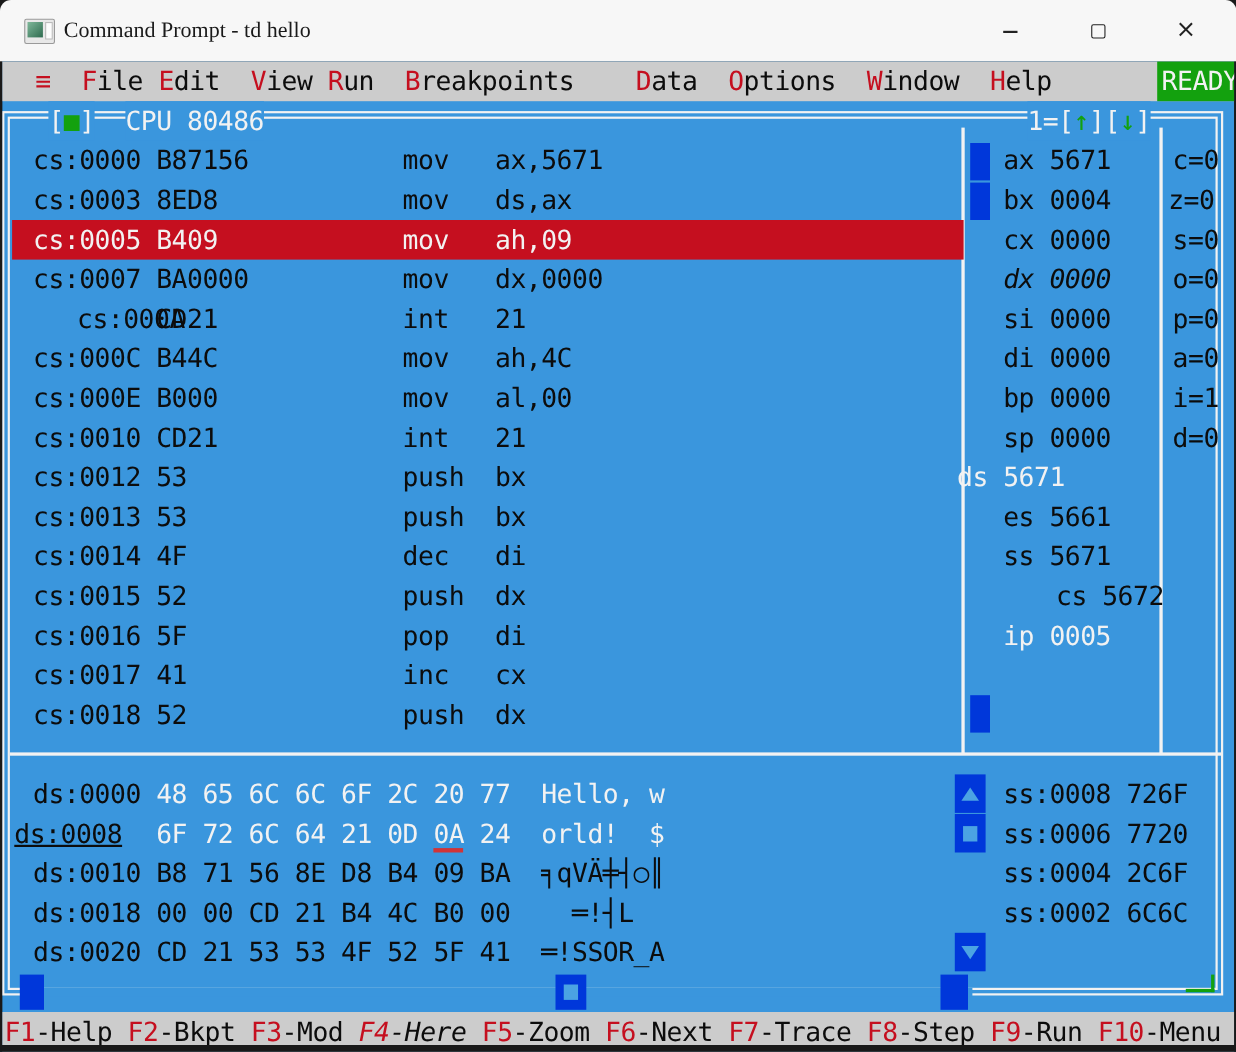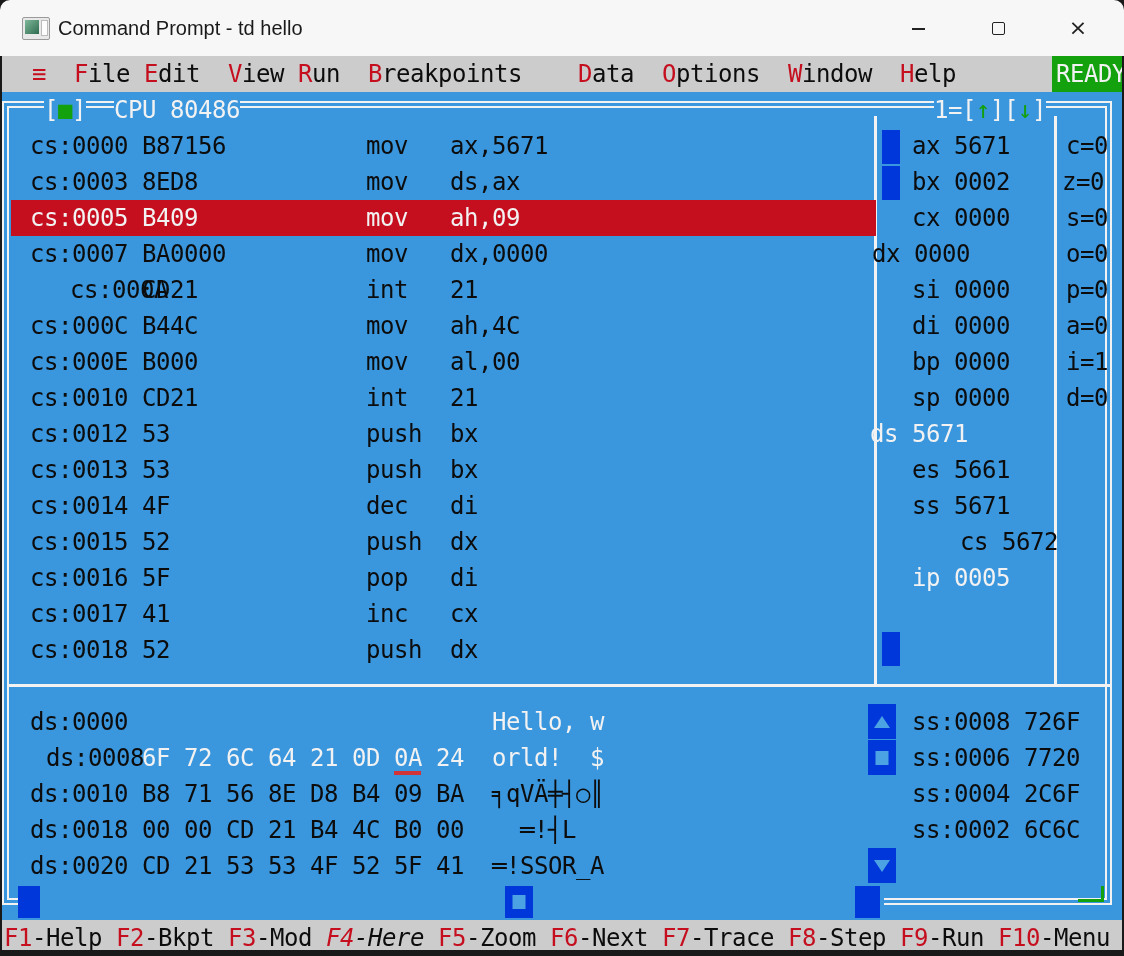--- a/index.html
+++ b/index.html
@@ -1,21 +1,21 @@
 <!DOCTYPE html>
 <html><head>
 <meta charset="utf-8">
 <style>
   html,body{margin:0;padding:0;background:#191919;}
   .app{position:relative;width:1124px;height:956px;background:#191919;overflow:hidden;
        font-family:"DejaVu Sans Mono",monospace;}
   .titlebar{position:absolute;left:0;top:0;width:1124px;height:56px;background:#f7f7f7;
             border-radius:10px 10px 0 0;}
   .title-text{position:absolute;left:58px;top:0;height:56px;line-height:56px;
-              font-family:Liberation Sans, sans-serif;font-size:20px;color:#1a1a1a;white-space:pre;}
+              font-family:Liberation Serif, serif;font-size:20px;color:#1a1a1a;white-space:pre;}
   .app-icon{position:absolute;left:22px;top:17px;width:26px;height:21px;background:#e8e8e8;
             border:1px solid #9a9a9a;border-radius:2px;}
   .app-icon .pane-green{position:absolute;left:2px;top:2px;width:14px;height:14px;
             background:linear-gradient(135deg,#7fb89a,#2e6b4f);}
   .app-icon .pane-white{position:absolute;left:18px;top:2px;width:5px;height:14px;background:#fdfdfd;border:1px solid #bbb;}
   .winbtn{position:absolute;top:0;height:56px;width:64px;text-align:center;line-height:56px;
           font-family:"DejaVu Sans",sans-serif;color:#222;font-size:22px;}
   .min-glyph{position:absolute;left:26px;top:28px;width:13px;height:2px;background:#222;}
   .max-glyph{position:absolute;left:26px;top:22px;width:11px;height:11px;border:1.5px solid #222;border-radius:2px;}
   .term{position:absolute;left:2px;top:56px;width:1120px;height:894px;background:#3A96DD;}
@@ -181,43 +181,44 @@
       <span class="t bk" style="left: 448px; top: 504px;">di</span>
       <span class="t bk" style="left: 28px; top: 540px;">cs:0017</span>
       <span class="t bk" style="left: 140px; top: 540px;">41</span>
       <span class="t bk" style="left: 364px; top: 540px;">inc</span>
       <span class="t bk" style="left: 448px; top: 540px;">cx</span>
       <span class="t bk" style="left: 28px; top: 576px;">cs:0018</span>
       <span class="t bk" style="left: 140px; top: 576px;">52</span>
       <span class="t bk" style="left: 364px; top: 576px;">push</span>
       <span class="t bk" style="left: 448px; top: 576px;">dx</span>
       <span class="t bk" style="left: 910px; top: 72px;">ax 5671</span>
-      <span class="t bk" style="left: 910px; top: 108px;">bx 0002</span>
+      <span class="t bk" style="left: 910px; top: 108px;">bx 0004</span>
       <span class="t bk" style="left: 910px; top: 144px;">cx 0000</span>
-      <span class="t bk" style="left: 870px; top: 180px;">dx 0000</span>
+      <span class="t bk" style="left: 910px; top: 180px; font-style: italic;">dx 0000</span>
       <span class="t bk" style="left: 910px; top: 216px;">si 0000</span>
       <span class="t bk" style="left: 910px; top: 252px;">di 0000</span>
       <span class="t bk" style="left: 910px; top: 288px;">bp 0000</span>
       <span class="t bk" style="left: 910px; top: 324px; text-align: right;">sp 0000</span>
       <span class="t wt" style="left: 868px; top: 360px;">ds 5671</span>
       <span class="t bk" style="left: 910px; top: 396px;">es 5661</span>
       <span class="t bk" style="left: 910px; top: 432px;">ss 5671</span>
       <span class="t bk" style="left: 910px; top: 468px; margin-left: 48px;">cs 5672</span>
       <span class="t wt" style="left: 910px; top: 504px;">ip 0005</span>
       <span class="t bk" style="left: 1064px; top: 72px;">c=0</span>
       <span class="t bk" style="left: 1060px; top: 108px;">z=0</span>
       <span class="t bk" style="left: 1064px; top: 144px;">s=0</span>
       <span class="t bk" style="left: 1064px; top: 180px;">o=0</span>
       <span class="t bk" style="left: 1064px; top: 216px;">p=0</span>
       <span class="t bk" style="left: 1064px; top: 252px;">a=0</span>
       <span class="t bk" style="left: 1064px; top: 288px;">i=1</span>
       <span class="t bk" style="left: 1064px; top: 324px;">d=0</span>
       <span class="t bk" style="left: 28px; top: 648px;">ds:0000</span>
+      <span class="t wt" style="left: 140px; top: 648px;">48 65 6C 6C 6F 2C 20 77</span>
       <span class="t wt" style="left: 490px; top: 648px;">Hello, w</span>
-      <span class="t bk" style="left: 44px; top: 684px;">ds:0008</span>
+      <span class="t bk" style="left: 11px; top: 684px; text-decoration: underline;">ds:0008</span>
       <span class="t wt" style="left: 140px; top: 684px;">6F 72 6C 64 21 0D 0A 24</span>
       <span class="t wt" style="left: 490px; top: 684px;">orld!  $</span>
       <span class="t bk" style="left: 28px; top: 720px;">ds:0010</span>
       <span class="t bk" style="left: 140px; top: 720px;">B8 71 56 8E D8 B4 09 BA</span>
       <span class="t bk" style="left: 490px; top: 720px;">╕qVÄ╪┤○║</span>
       <span class="t bk" style="left: 28px; top: 756px;">ds:0018</span>
       <span class="t bk" style="left: 140px; top: 756px;">00 00 CD 21 B4 4C B0 00</span>
       <span class="t bk" style="left: 490px; top: 756px;">  ═!┤L</span>
       <span class="t bk" style="left: 28px; top: 792px;">ds:0020</span>
       <span class="t bk" style="left: 140px; top: 792px;">CD 21 53 53 4F 52 5F 41</span>

